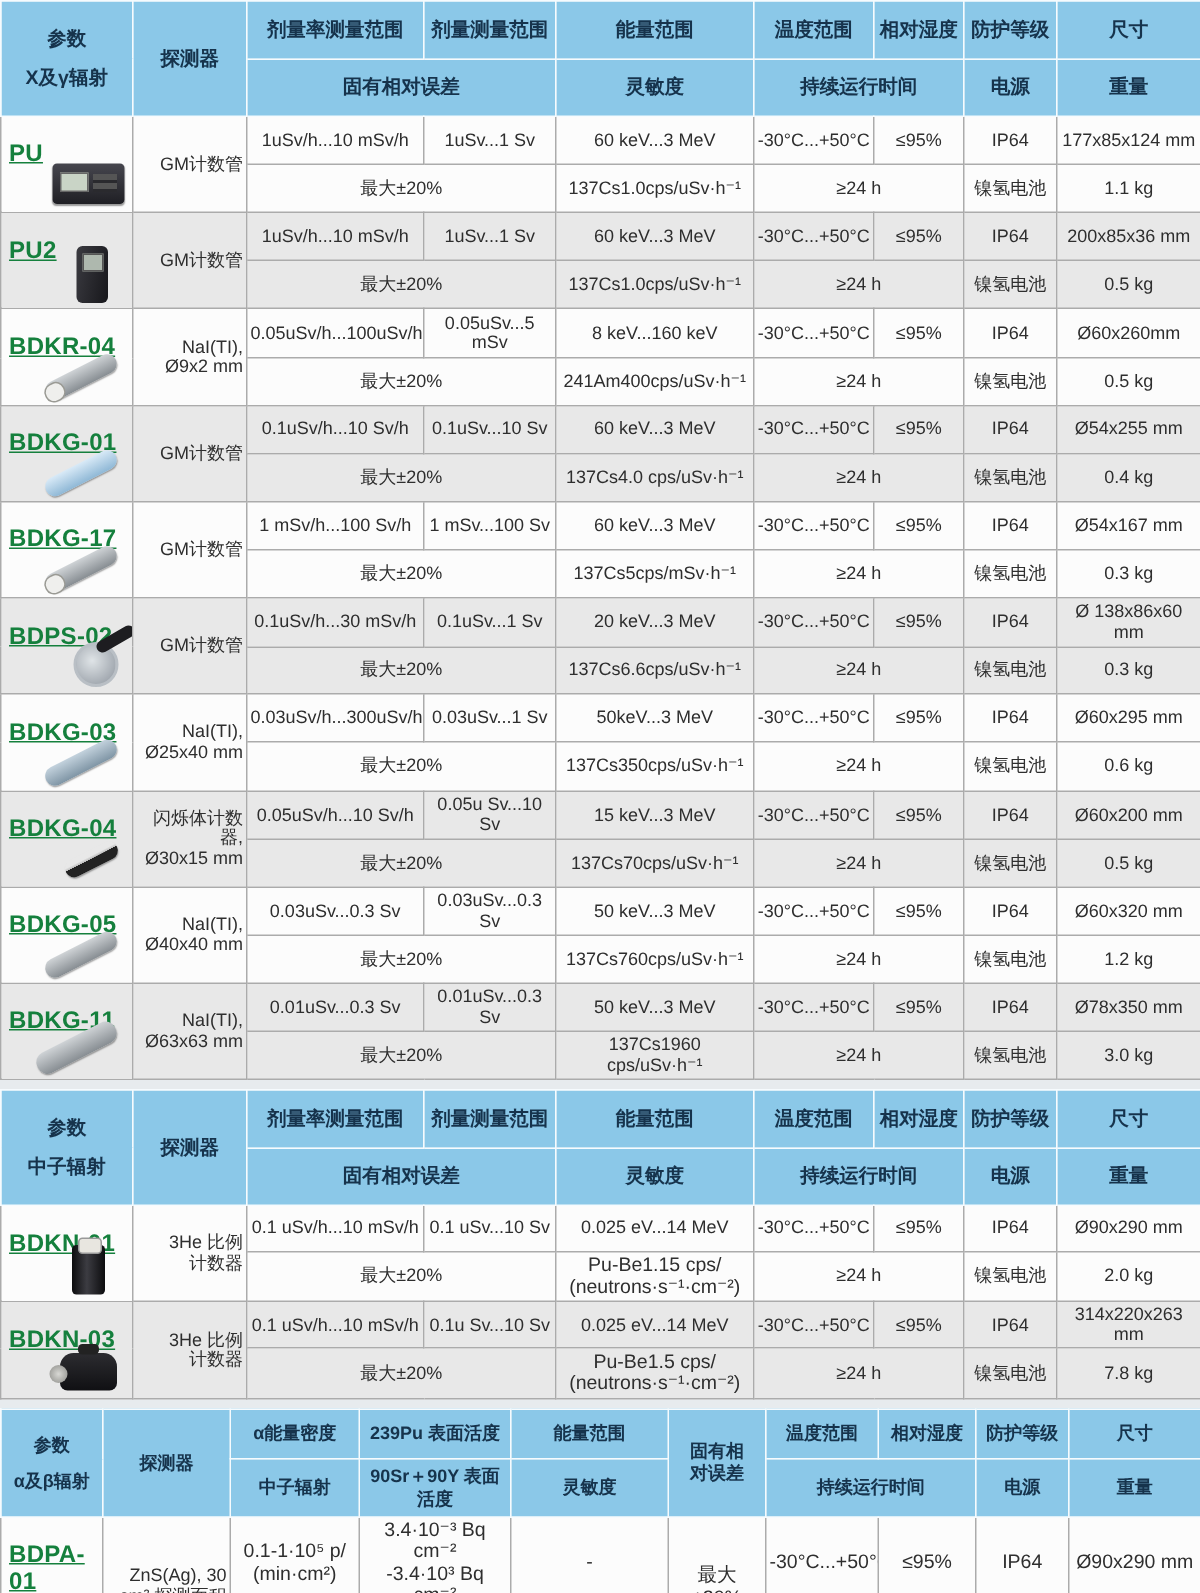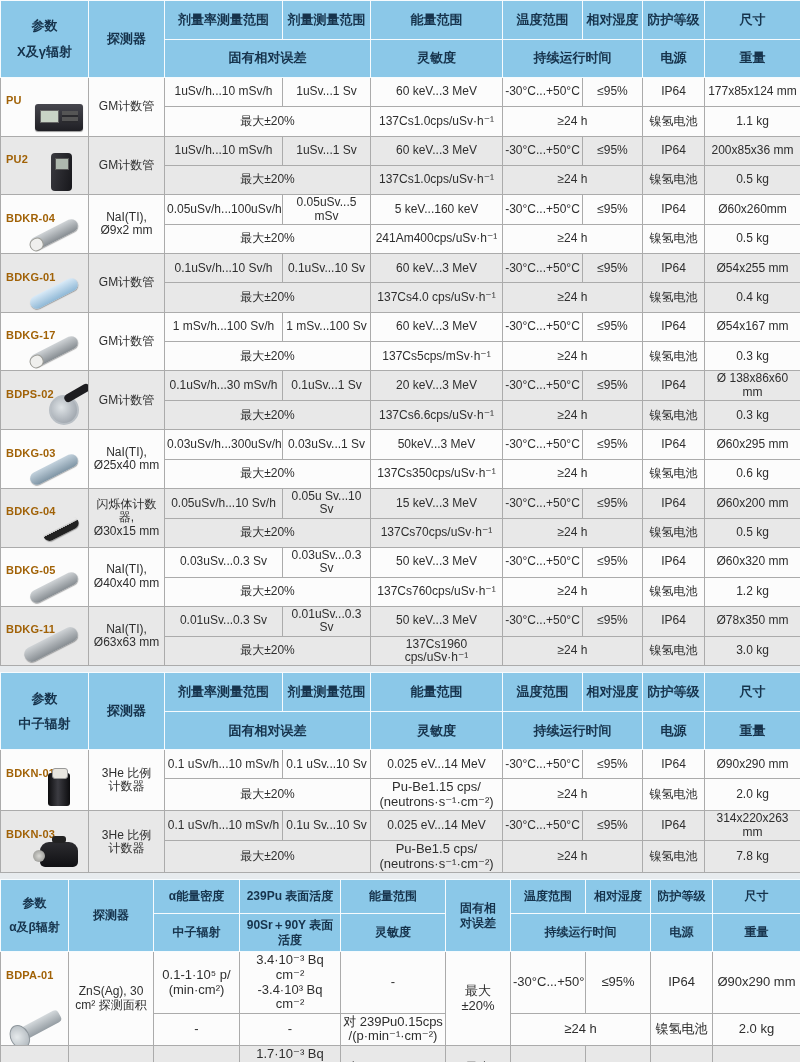--- a/index.html
+++ b/index.html
@@ -19,22 +19,22 @@
   }
   .tbl td{
     border:1px solid #ababab;font-size:12px;color:#2e2e2e;text-align:center;
     padding:1px 2px;height:26px;line-height:1.12;white-space:pre-line;
     background:#fcfcfc;overflow:hidden;
   }
   .tbl tr.alt td{background:#e8e8e8;}
   .tbl td.namecell{
     position:relative;text-align:left;vertical-align:top;padding:3px 2px 2px 5px;
   }
-  .devname{font-size:11px;font-weight:bold;color:#a16207;letter-spacing:.2px;}
-  .tbl td.det{font-size:12px;}
+  .devname{font-size:16px;font-weight:bold;color:#15803d;letter-spacing:.2px;text-decoration:underline;}
+  .tbl td.det{font-size:12px;text-align:right;}
   .t2 td.sens,.t3 td{font-size:13px;}
   .t3 td.det,.t3 td.namecell{font-size:12px;}
   .t3 th{font-size:12px;}
   .t3 td{height:24px;}
   .hdr-param{display:flex;flex-direction:column;justify-content:center;gap:9px;}
 
   
   .photo{position:absolute;}
   .meter{right:5px;bottom:5px;width:48px;height:27px;border-radius:3px;
     background:linear-gradient(#46464e,#1f1f24);box-shadow:0 1px 1px rgba(0,0,0,.4);}
@@ -161,21 +161,21 @@
       </tr>
       <tr>
         <td rowspan="2" class="namecell">
     <div class="devname">BDKR-04</div>
     <div class="photo capsule c-gray tip"></div>
   </td>
   <td rowspan="2" class="det">NaI(TI),
 Ø9x2 mm</td>
         <td>0.05uSv/h...100uSv/h</td>
         <td>0.05uSv...5 mSv</td>
-        <td>5 keV...160 keV</td>
+        <td>8 keV...160 keV</td>
         <td>-30°C...+50°C</td>
         <td>≤95%</td>
         <td>IP64</td>
         <td>Ø60x260mm</td>
       </tr>
       <tr>
         <td colspan="2">最大±20%</td>
         <td class="sens">241Am400cps/uSv·h⁻¹</td>
         <td colspan="2">≥24 h</td>
         <td>镍氢电池</td>

